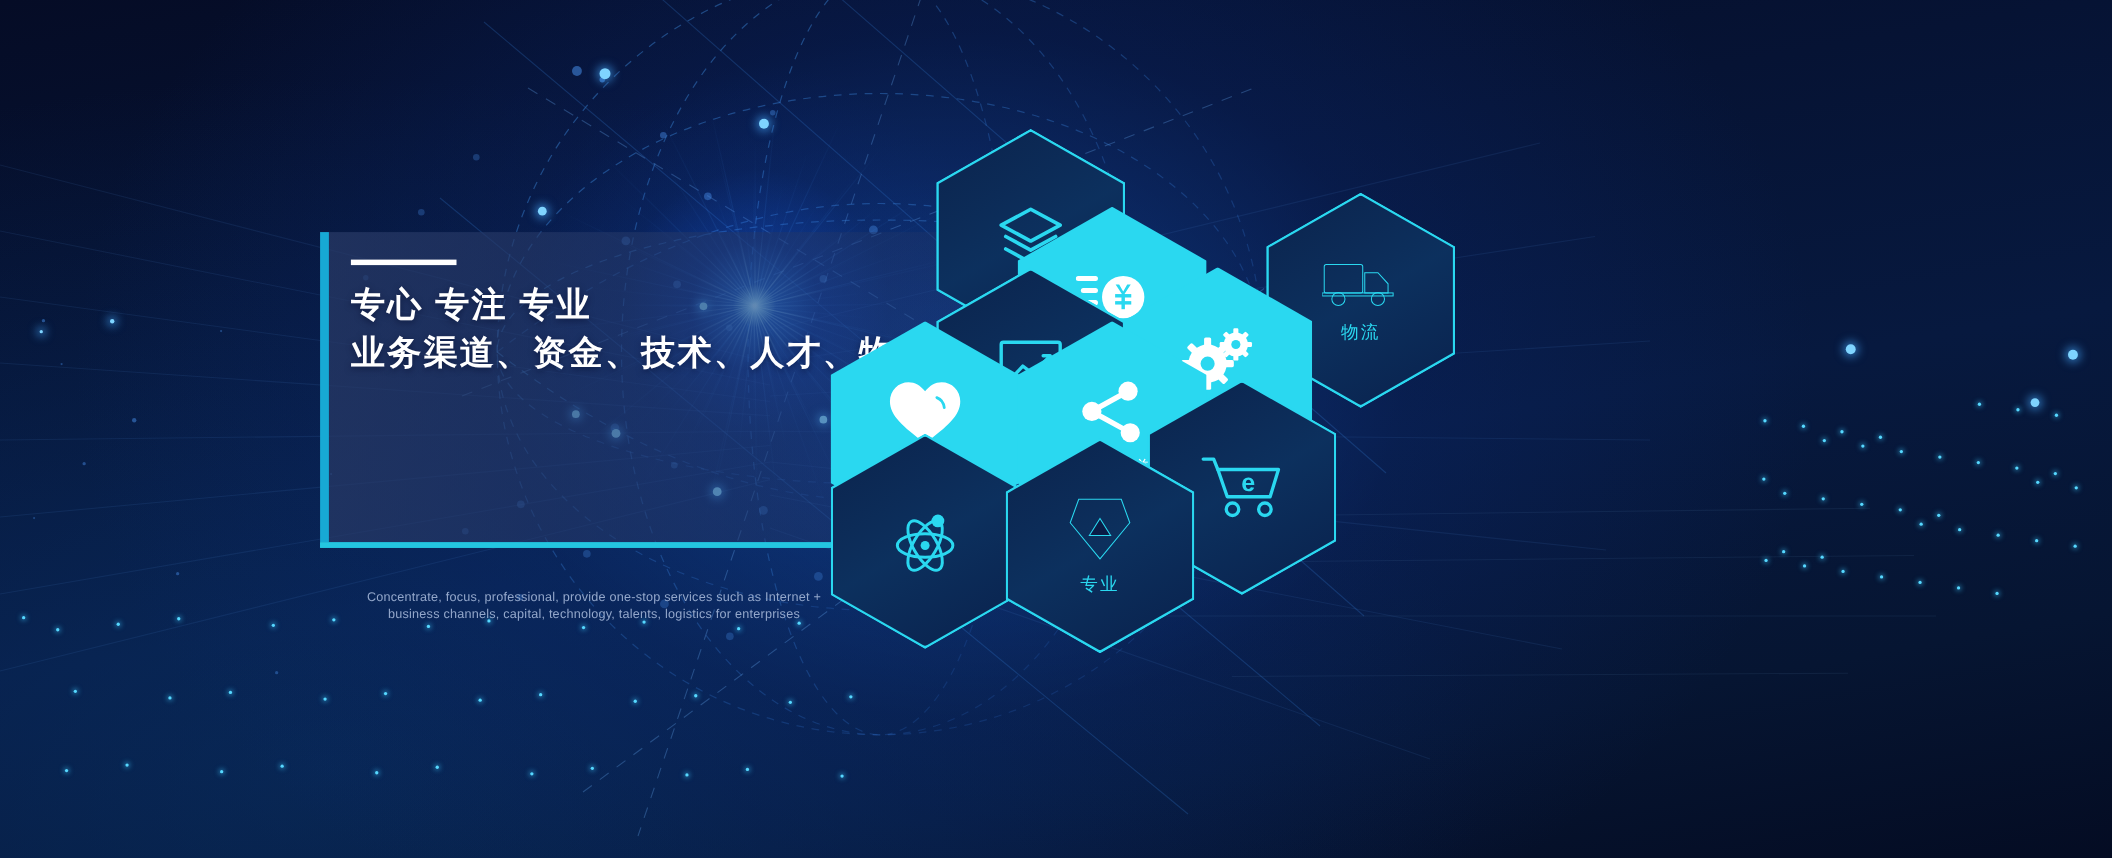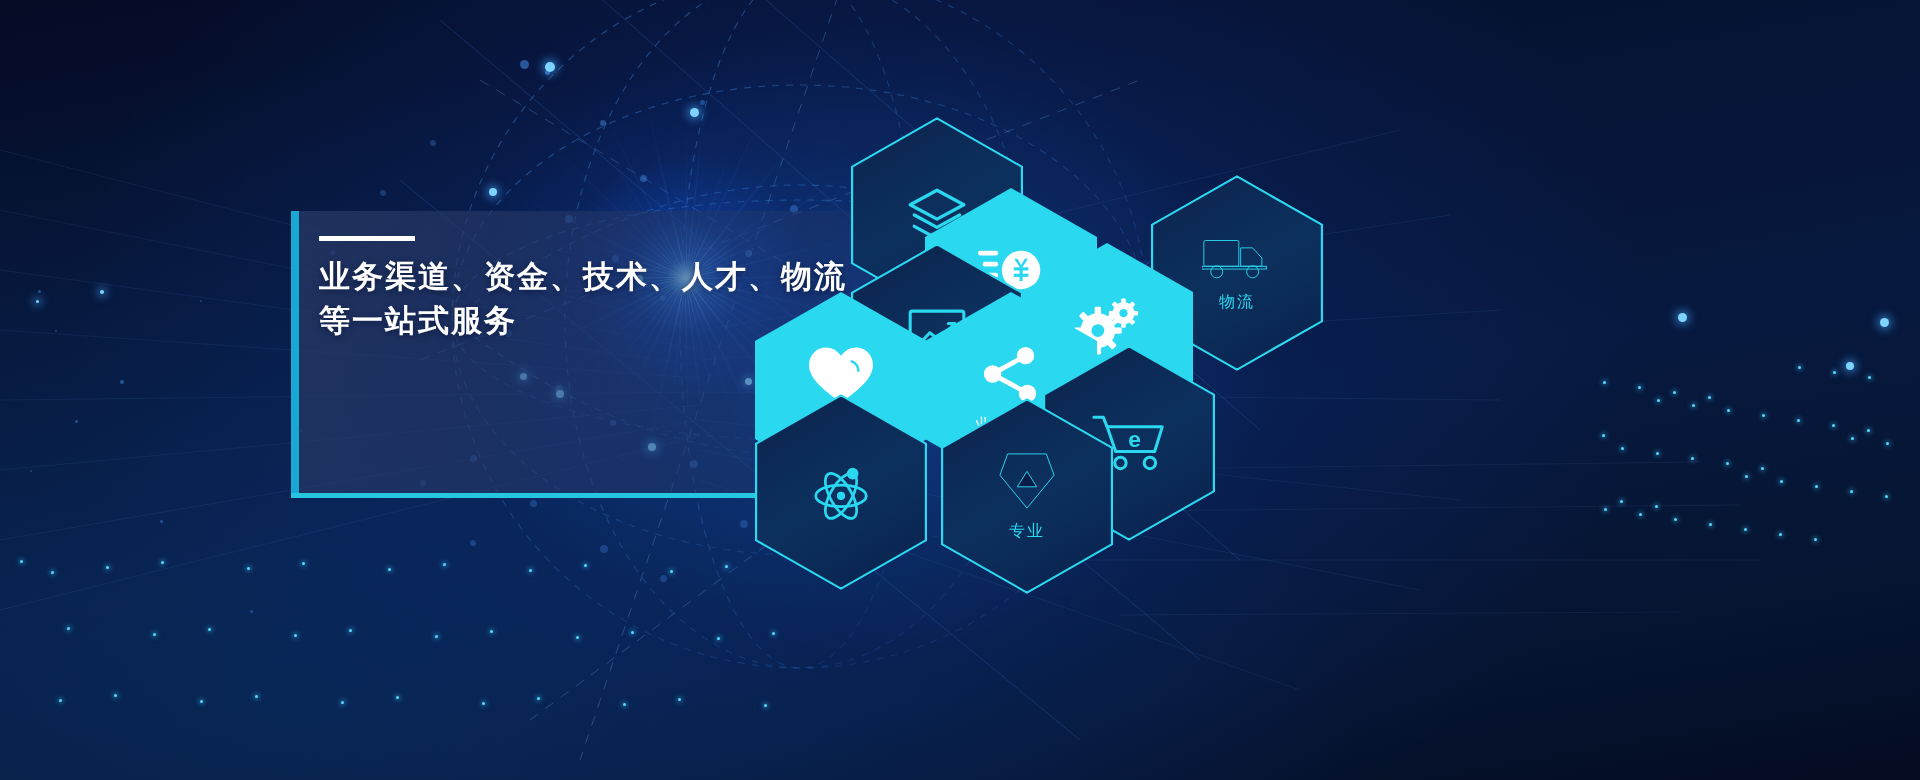--- a/index.html
+++ b/index.html
@@ -361,26 +361,27 @@
         <div class="dot" style="left:1851px;top:437px;width:3px;height:3px;background:#56d8ff;box-shadow:0 0 5px 1px rgba(60,200,255,.6)"></div>
         <div class="dot" style="left:1604px;top:508px;width:3px;height:3px;background:#56d8ff;box-shadow:0 0 5px 1px rgba(60,200,255,.6)"></div>
         <div class="dot" style="left:1657px;top:399px;width:3px;height:3px;background:#56d8ff;box-shadow:0 0 5px 1px rgba(60,200,255,.6)"></div>
       </div>
   </div>
 
   <div class="panel">
     <div class="panel-bar"></div>
     <div class="panel-inner">
       <div class="rule"></div>
+      <div class="headline">专心  专注  专业</div>
       <div class="headline">业务渠道、资金、技术、人才、物流</div>
-      <div class="headline">等一站式服务</div>
     </div>
   </div>
   <div class="panel-bottom-ext"></div>
 
+  <div class="subtitle">Concentrate, focus, professional, provide one-stop services such as Internet + business channels, capital, technology, talents, logistics for enterprises</div>
 
   <div class="hexwrap" id="hexwrap">
       <div class="hex outline nolabel" style="left:851px;top:117px;">
         <div class="hexborder"></div>
         <span class="ico-wrap">
           <svg class="ico" width="66" height="66" viewBox="0 0 64 64" stroke-width="3.2" stroke-linejoin="round" stroke-linecap="round">
             <path d="M32 8 58 22 32 36 6 22Z"></path>
             <path d="M10 32 32 44 54 32"></path>
             <path d="M10 43 32 55 54 43"></path>
           </svg>
@@ -505,21 +506,21 @@
         <span class="ico-wrap">
           <svg class="ico" width="76" height="62" viewBox="0 0 80 64" stroke-width="3.2" stroke-linejoin="round" stroke-linecap="round">
             <path d="M3 5h10l4 10"></path>
             <path d="M17 15h58l-8 26H26Z"></path>
             <circle cx="31" cy="53" r="6"></circle>
             <circle cx="62" cy="53" r="6"></circle>
             <text x="46" y="36" font-family="Liberation Sans, sans-serif" font-size="24" font-weight="700" fill="#2ad8f0" stroke="none" text-anchor="middle">e</text>
           </svg>
         </span>
       </div>
-      <div class="hex outline" style="left:941px;top:398px;">
+      <div class="hex outline" style="left:914px;top:398px;">
         <div class="hexborder"></div>
         <span class="ico-wrap">
           <svg class="ico" width="58" height="62" viewBox="0 0 60 64" fill="#2ad8f0" stroke="none">
             <path d="M10 4h40l8 22L30 60 2 26Z"></path>
             <polygon points="30,22 40,38 20,38" fill="#0a1c46"></polygon>
           </svg>
         </span>
         <span class="lbl">专业</span>
       </div>
     </div>

